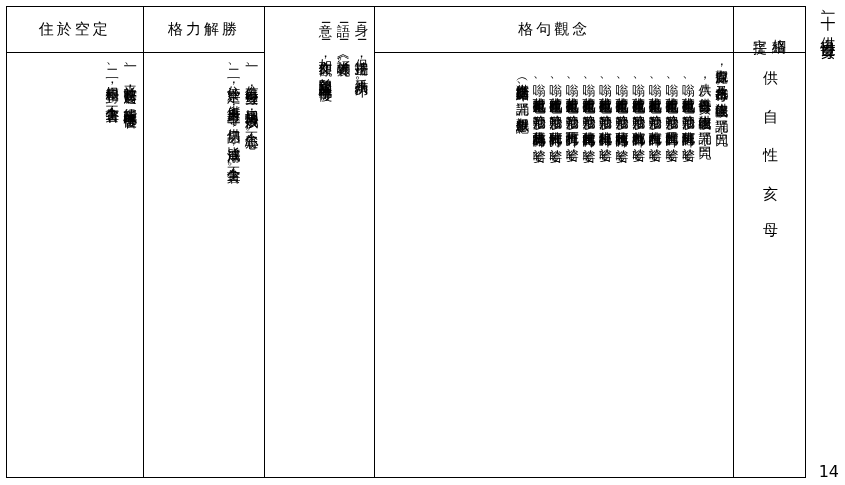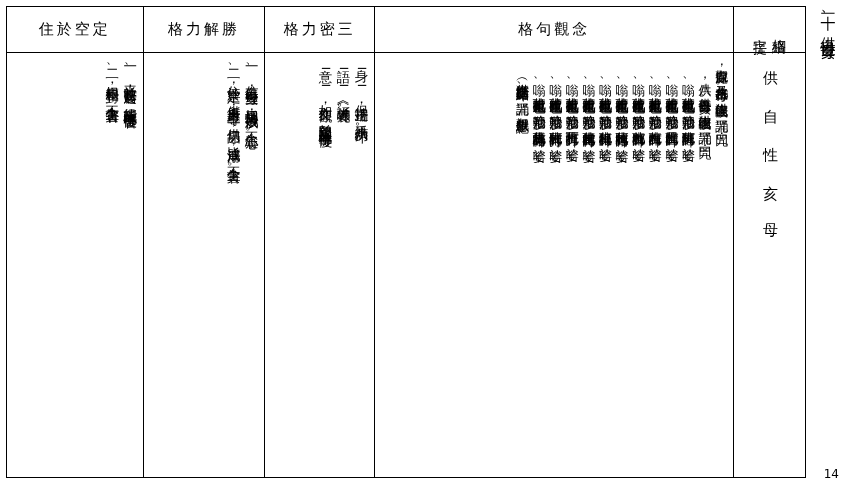--- a/index.html
+++ b/index.html
@@ -31,21 +31,21 @@
     font-size: 15px;
     line-height: 26px;
     letter-spacing: 2px;
     white-space: nowrap;
   }
   
   #page-number {
     position: absolute;
     right: 6px;
     bottom: 4px;
-    font-size: 12px;
+    font-size: 16px;
     font-family: "DejaVu Sans", "Liberation Sans", sans-serif;
   }
   
   #table {
     position: absolute;
     left: 6px;
     top: 6px;
     width: 800px;
     height: 472px;
     border: 1px solid #000;
@@ -138,21 +138,20 @@
         <div class="vline indent">嗡、班札毗盧匝尼也、哈勒尼沙、班札根得阿吽、娑哈。</div>
         <div class="vline indent">嗡、班札毗盧匝尼也、哈勒尼沙、班札當尾得阿吽、娑哈。</div>
         <div class="vline indent">嗡、班札毗盧匝尼也、哈勒尼沙、班札下打阿吽、娑哈。</div>
         <div class="vline indent">嗡、班札毗盧匝尼也、哈勒尼沙、班札阿米打阿吽、娑哈。</div>
         <div class="vline indent">嗡、班札毗盧匝尼也、哈勒尼沙、班札馬黨格阿吽、娑哈。</div>
         <div class="vline indent">（密供紅白菩提）結印、誦咒、觀想獻供訖。</div>
       </div>
     </div>
 
     <div class="col c-secret">
-      <div class="col-head">格力密三</div>
       <div class="col-body">
         <div class="vline">身──保持端正，手結八供印。</div>
         <div class="vline">語──誦《供養咒》。</div>
         <div class="vline">意──如文作觀，並堅固提醒本尊佛慢。</div>
       </div>
     </div>
 
     <div class="col c-answer">
       <div class="col-head">格力解勝</div>
       <div class="col-body">

